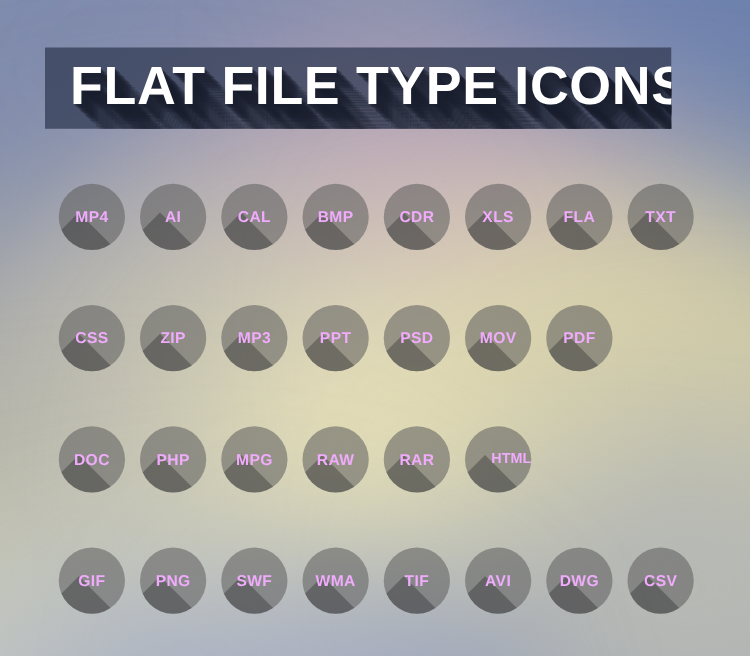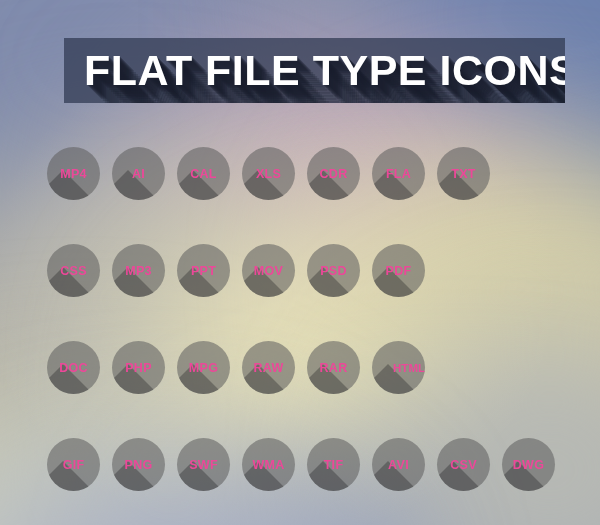--- a/index.html
+++ b/index.html
@@ -39,21 +39,21 @@
   .blob.b9 { left: 380px; top: 330px;  width:340px; height:280px; background:#b7b9b4; }
   .blob.b10{ left: -40px; top: 470px;  width:420px; height:240px; background:#a9b0c4; }
   #bg .soften {
     position:absolute; inset:0;
     background: radial-gradient(ellipse at 45% 55%, rgba(235,228,190,0.40) 0%, rgba(235,228,190,0.0) 62%);
   }
 
   
   #banner {
     position: absolute;
-    left: 64px;
+    left: 36px;
     top: 38px;
     width: 501px;
     height: 65px;
     background: rgba(48,58,82,0.74);
     overflow: hidden;
   }
   #banner-title {
     position: absolute;
     left: 20px;
     top: 50%;
@@ -135,21 +135,21 @@
     transform: rotate(45deg);
     transform-origin: 0 0;
   }
   .file-icon .icon-label {
     position: absolute;
     left: 0;
     right: 0;
     top: 50%;
     transform: translateY(-52%);
     text-align: center;
-    color: #ec4899;
+    color: #f0abfc;
     font-size: 12.5px;
     font-weight: bold;
     letter-spacing: 0.3px;
     white-space: nowrap;
     z-index: 2;
   }
   .file-icon .icon-label.long {
     font-size: 11.5px;
     letter-spacing: 0;
     text-align: right;
@@ -194,27 +194,33 @@
         </div>
         <div class="icon-cell">
           <div class="file-icon">
             <div class="long-shadow"></div>
             <div class="icon-label">CAL</div>
           </div>
         </div>
         <div class="icon-cell">
           <div class="file-icon">
             <div class="long-shadow"></div>
+            <div class="icon-label">BMP</div>
+          </div>
+        </div>
+        <div class="icon-cell">
+          <div class="file-icon">
+            <div class="long-shadow"></div>
+            <div class="icon-label">CDR</div>
+          </div>
+        </div>
+        <div class="icon-cell">
+          <div class="file-icon">
+            <div class="long-shadow"></div>
             <div class="icon-label">XLS</div>
-          </div>
-        </div>
-        <div class="icon-cell">
-          <div class="file-icon">
-            <div class="long-shadow"></div>
-            <div class="icon-label">CDR</div>
           </div>
         </div>
         <div class="icon-cell">
           <div class="file-icon">
             <div class="long-shadow"></div>
             <div class="icon-label">FLA</div>
           </div>
         </div>
         <div class="icon-cell">
           <div class="file-icon">
@@ -226,39 +232,45 @@
       <div class="icon-row">
         <div class="icon-cell">
           <div class="file-icon">
             <div class="long-shadow"></div>
             <div class="icon-label">CSS</div>
           </div>
         </div>
         <div class="icon-cell">
           <div class="file-icon">
             <div class="long-shadow"></div>
+            <div class="icon-label">ZIP</div>
+          </div>
+        </div>
+        <div class="icon-cell">
+          <div class="file-icon">
+            <div class="long-shadow"></div>
             <div class="icon-label">MP3</div>
           </div>
         </div>
         <div class="icon-cell">
           <div class="file-icon">
             <div class="long-shadow"></div>
             <div class="icon-label">PPT</div>
           </div>
         </div>
         <div class="icon-cell">
           <div class="file-icon">
             <div class="long-shadow"></div>
+            <div class="icon-label">PSD</div>
+          </div>
+        </div>
+        <div class="icon-cell">
+          <div class="file-icon">
+            <div class="long-shadow"></div>
             <div class="icon-label">MOV</div>
-          </div>
-        </div>
-        <div class="icon-cell">
-          <div class="file-icon">
-            <div class="long-shadow"></div>
-            <div class="icon-label">PSD</div>
           </div>
         </div>
         <div class="icon-cell">
           <div class="file-icon">
             <div class="long-shadow"></div>
             <div class="icon-label">PDF</div>
           </div>
         </div>
       </div>
       <div class="icon-row">
@@ -332,25 +344,25 @@
         </div>
         <div class="icon-cell">
           <div class="file-icon">
             <div class="long-shadow"></div>
             <div class="icon-label">AVI</div>
           </div>
         </div>
         <div class="icon-cell">
           <div class="file-icon">
             <div class="long-shadow"></div>
+            <div class="icon-label">DWG</div>
+          </div>
+        </div>
+        <div class="icon-cell">
+          <div class="file-icon">
+            <div class="long-shadow"></div>
             <div class="icon-label">CSV</div>
-          </div>
-        </div>
-        <div class="icon-cell">
-          <div class="file-icon">
-            <div class="long-shadow"></div>
-            <div class="icon-label">DWG</div>
           </div>
         </div>
       </div>
     </div>
 
 </div>
 
 </body></html>

